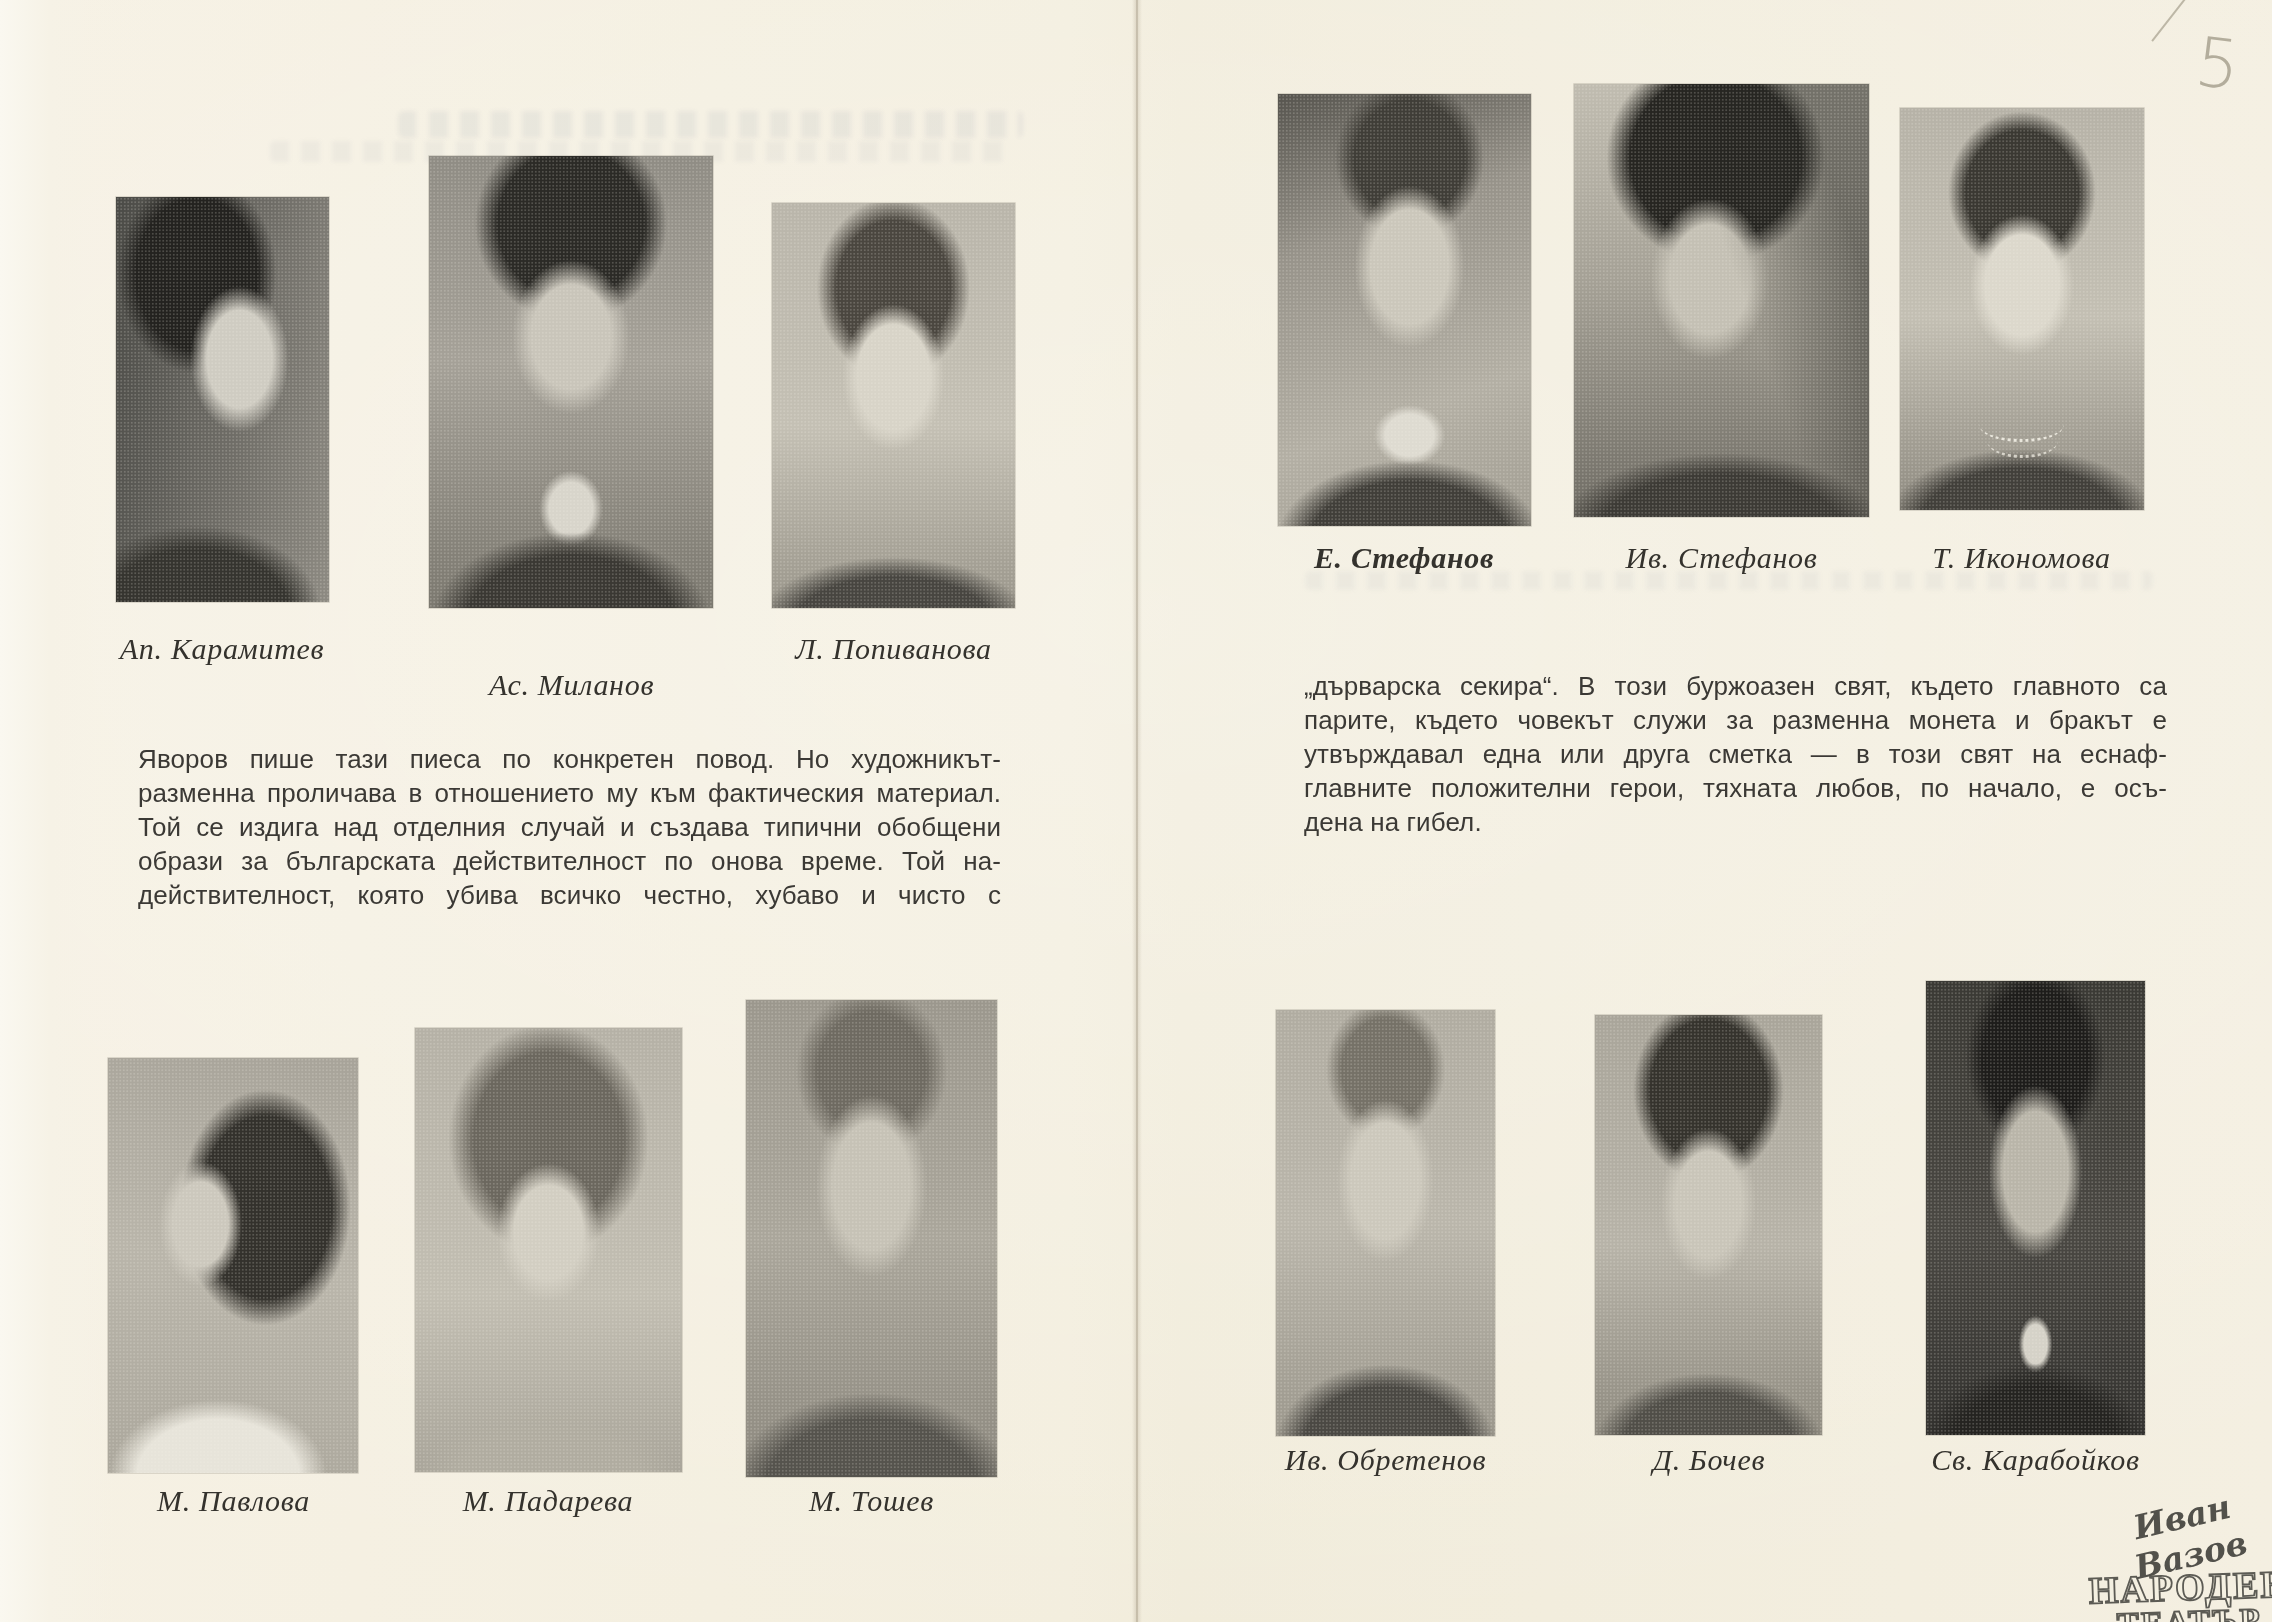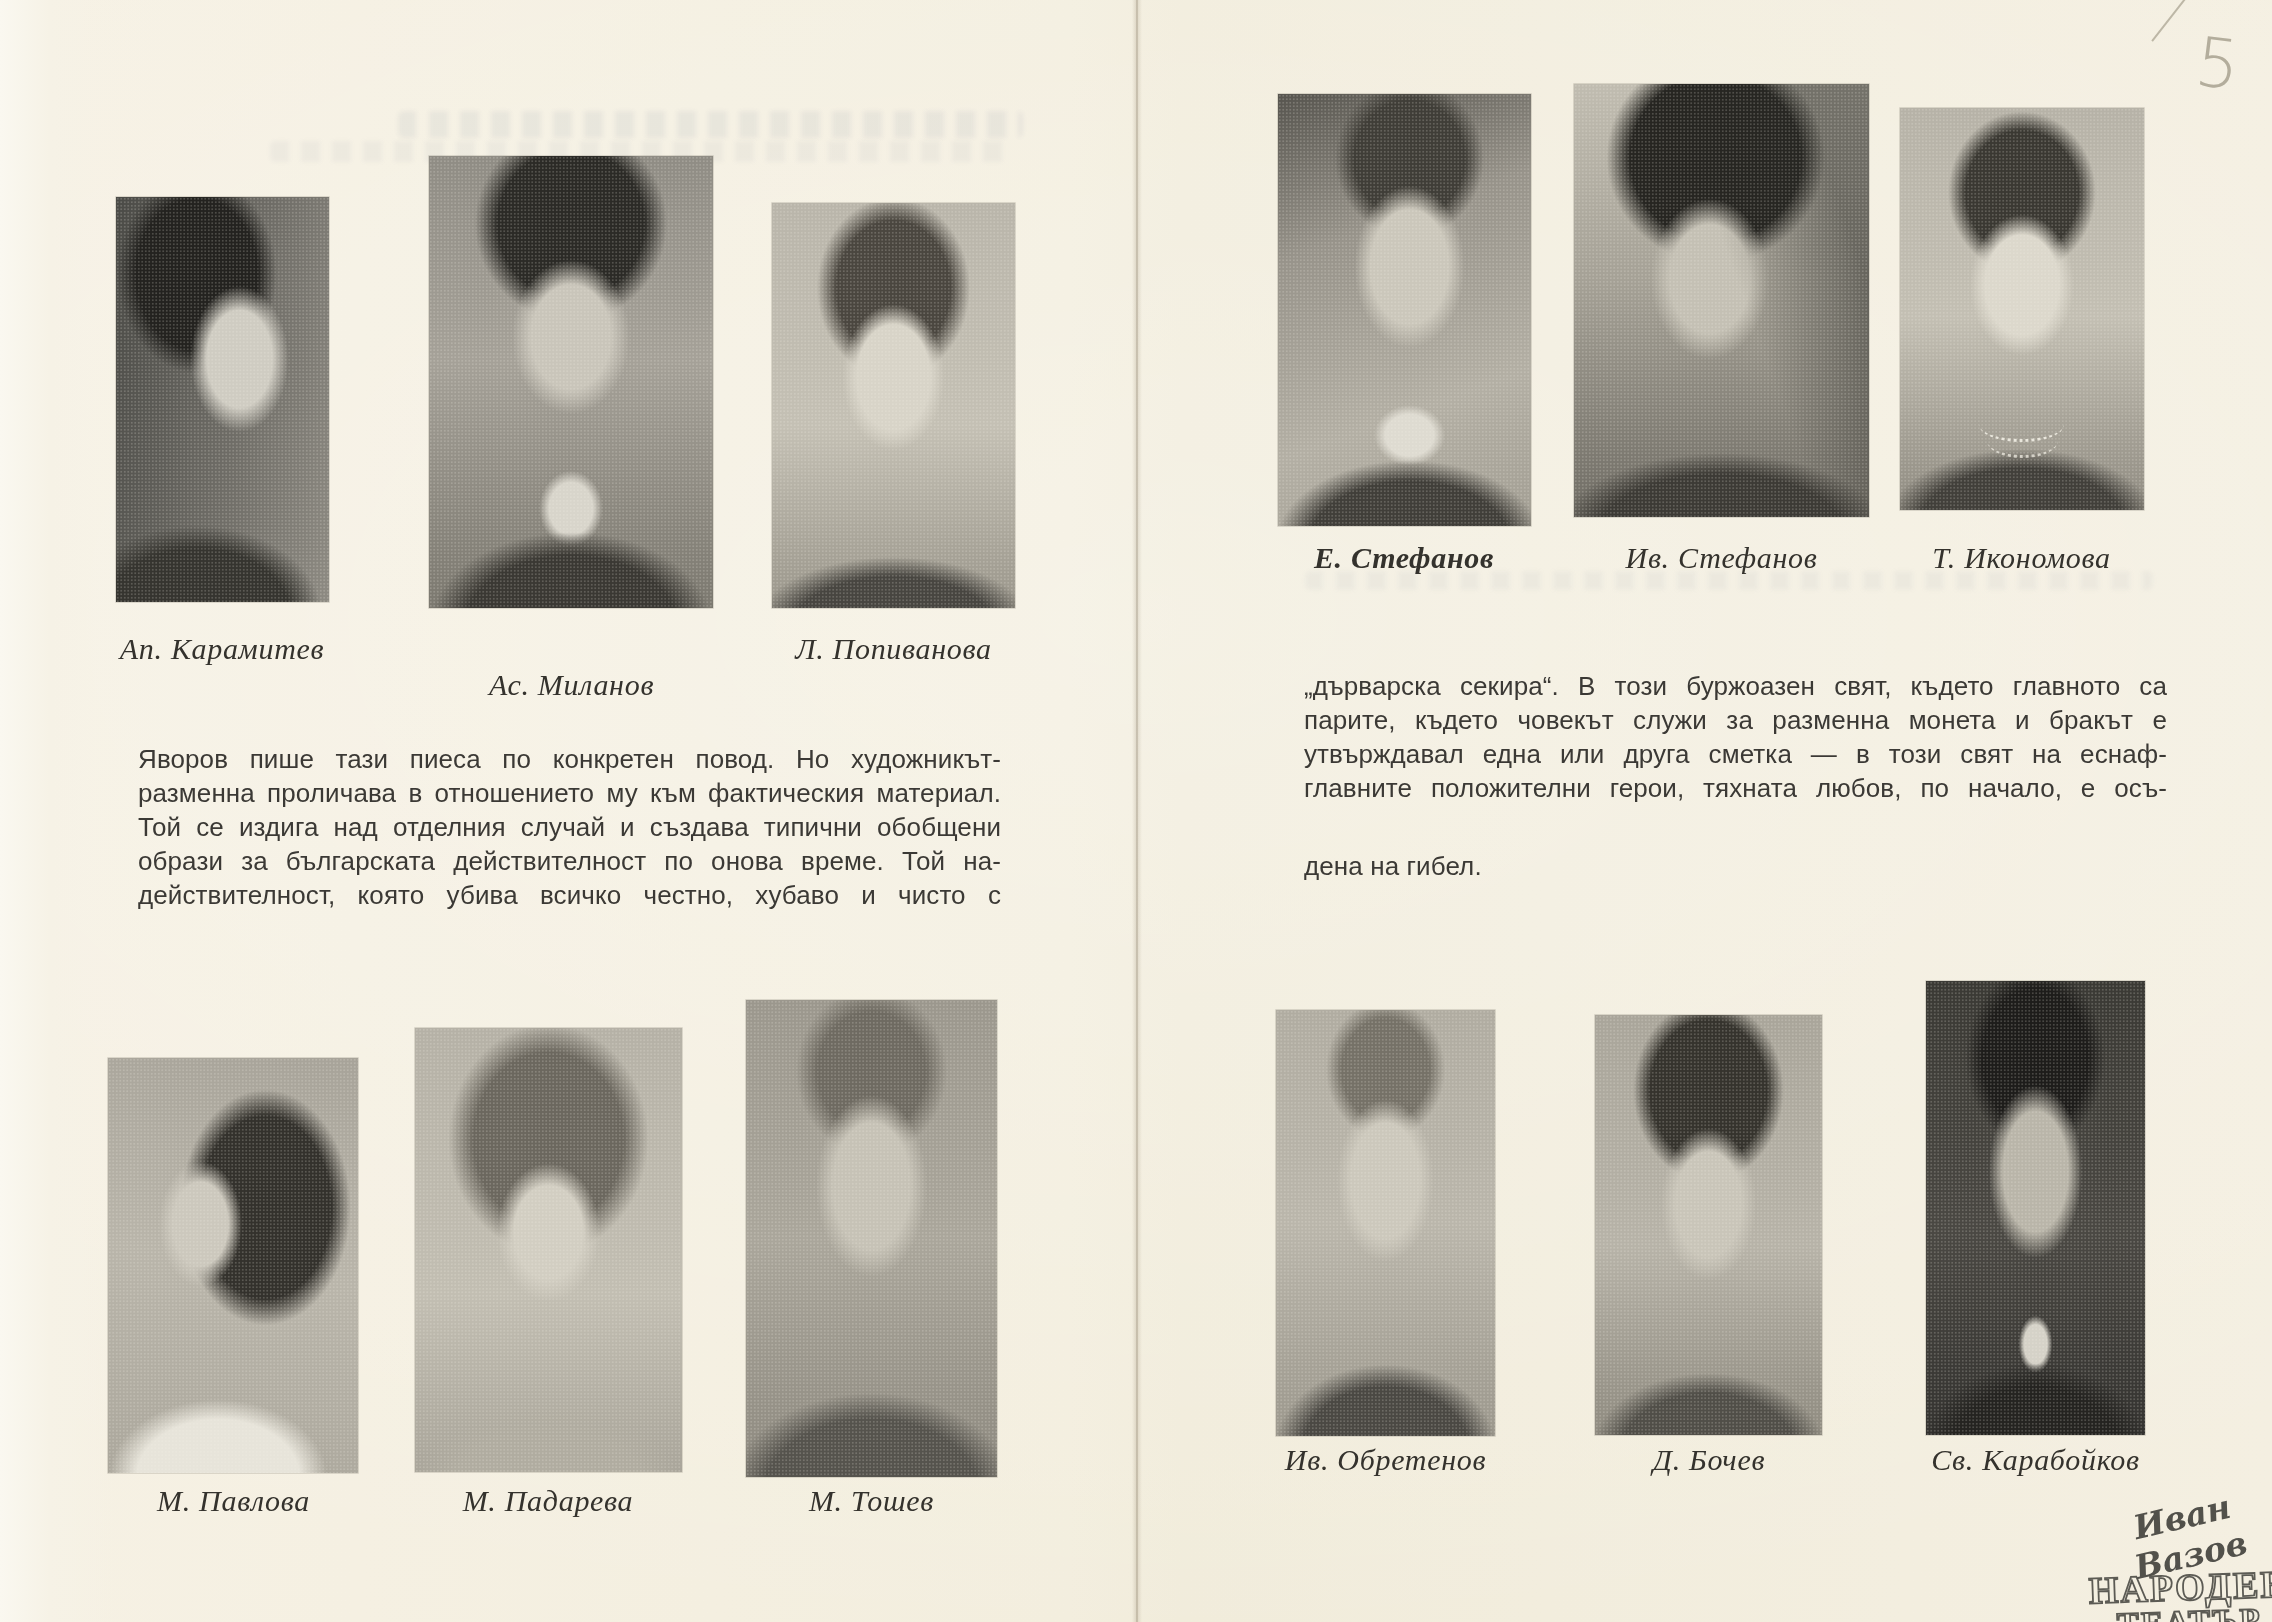--- a/index.html
+++ b/index.html
@@ -102,21 +102,21 @@
   .c9{left:741px;top:541px;width:287px;}
   .c10{left:118px;top:1443px;width:261px;}
   .c11{left:437px;top:1443px;width:270px;}
   .c12{left:768px;top:1443px;width:261px;}
   
   .para{position:absolute;width:863px;color:#3b3935;font-size:26px;line-height:34px;
     letter-spacing:0.1px;}
   .para-left{left:138px;top:742px;}
   .para-right{left:167px;top:669px;}
   .pline{text-align:justify;text-align-last:justify;}
-  .pline.lastline{text-align-last:left;margin-top:44px;}
+  .pline.lastline{text-align-last:left;}
   
   .stamp{position:absolute;left:951px;top:1497px;width:199px;text-align:center;
     transform:rotate(-2deg);opacity:.92;}
   .stamp-sig{font:italic 700 33px "DejaVu Serif","Liberation Serif",serif;color:#45443f;
     transform:rotate(-11deg);margin-bottom:-7px;}
   .stamp-l1,.stamp-l2{font-family:"Liberation Serif","DejaVu Serif",serif;font-weight:700;
     color:#4b4a45;letter-spacing:2.1px;line-height:1.0;}
   .stamp-l1{font-size:38px;}
   .stamp-l2{font-size:33px;}
   @supports (-webkit-text-stroke:1px #000){

